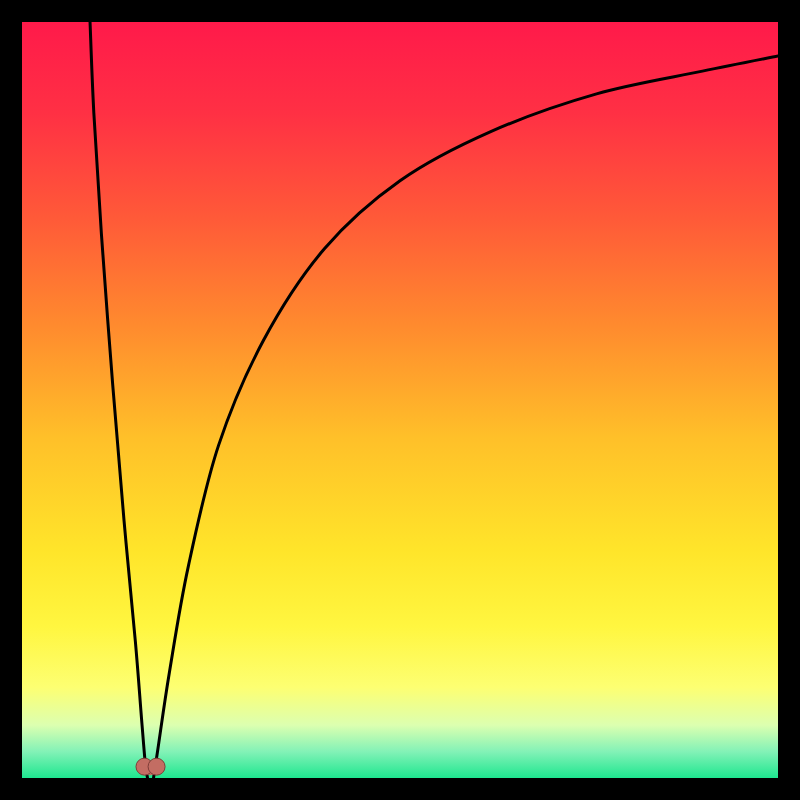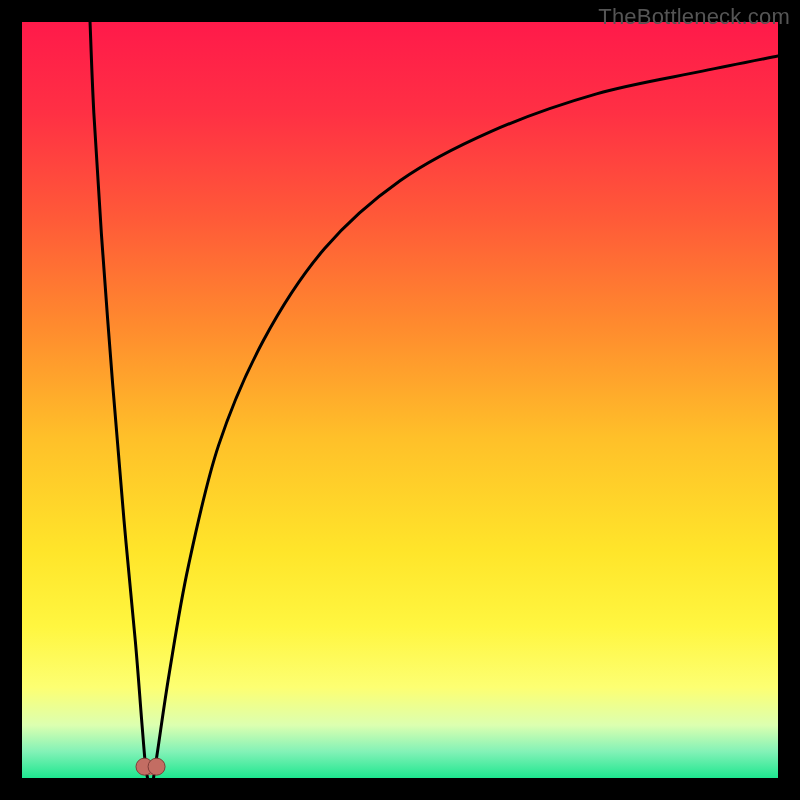--- a/index.html
+++ b/index.html
@@ -34,21 +34,20 @@
     width: 756px;
     height: 756px;
   }
   svg { display: block; }
 </style>
 </head>
 <body>
 
 <div class="outer">
 
-  <div class="attribution">TheBottleneck.com</div>
 
   <div class="plot-wrap">
     <svg id="chart-svg" width="756" height="756" viewBox="0 0 756 756">
       <defs>
         <linearGradient id="bg-grad" x1="0" y1="0" x2="0" y2="1">
             <stop offset="0%" stop-color="#ff1a4a"></stop>
             <stop offset="12%" stop-color="#ff3044"></stop>
             <stop offset="26%" stop-color="#ff5a38"></stop>
             <stop offset="40%" stop-color="#ff8a2e"></stop>
             <stop offset="55.00000000000001%" stop-color="#ffc029"></stop>

